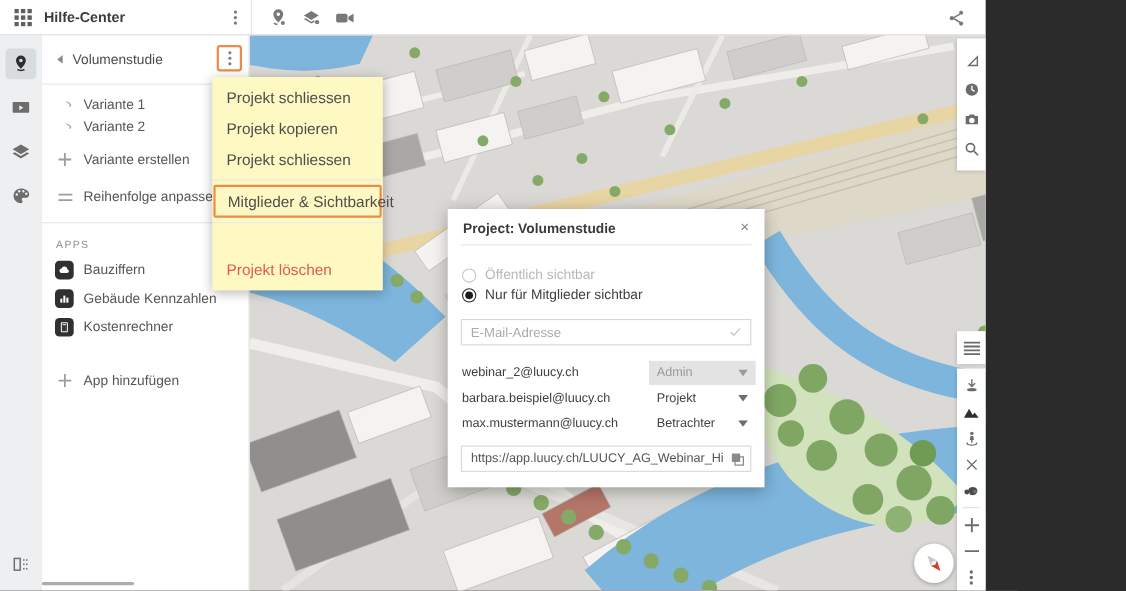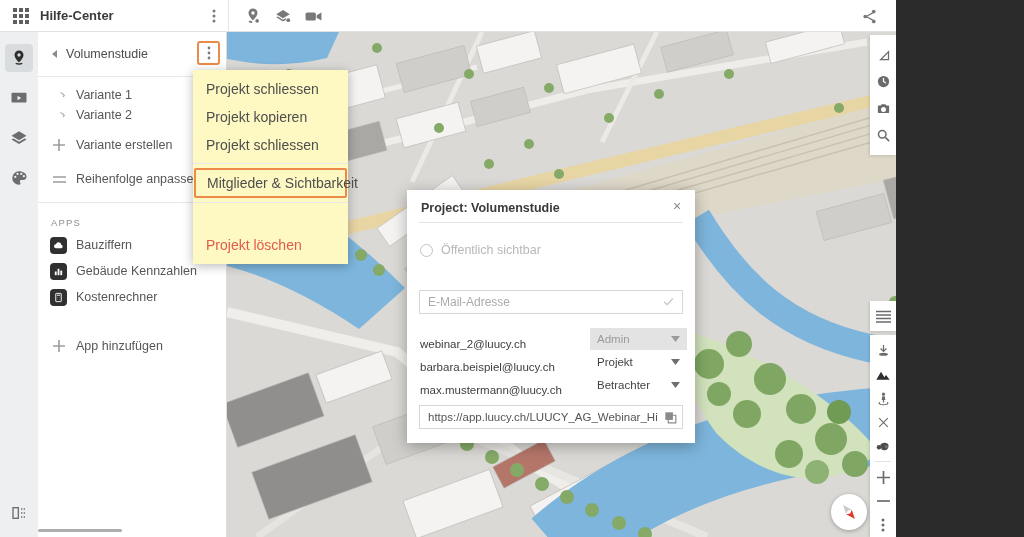--- a/index.html
+++ b/index.html
@@ -74,21 +74,21 @@
   .rdo { width:13px; height:13px; border:1.6px solid #2c2c2c; border-radius:50%; margin-right:8px; position:relative; flex:none; }
   .rdo.sel::after { content:""; position:absolute; inset:2px; background:#1c1c1c; border-radius:50%; }
   .radio-row.disabled { color:#b8b8b8; cursor:default; }
   .radio-row.disabled .rdo { border-color:#c4c4c4; }
   .txt-input {
     position:absolute; left:12px; width:264px; height:24px; border:1px solid #d7d7d7;
     font-family:"Liberation Sans",sans-serif; font-size:12px; color:#555; padding:0 24px 0 8px; outline:none; background:#fff;
   }
   .txt-input::placeholder { color:#ababab; }
   .input-check { position:absolute; right:20px; color:#c9c9c9; }
-  .mem-row { position:absolute; left:13px; right:4px; height:22px; display:flex; align-items:flex-end; }
+  .mem-row { position:absolute; left:13px; right:4px; height:22px; display:flex; align-items:center; }
   .mem-email { font-size:11.5px; color:#3e3e3e; }
   .role-sel { position:absolute; left:170px; width:97px; height:22px; display:flex; align-items:center; justify-content:space-between; padding:0 7px; font-size:11.5px; color:#444; cursor:pointer; }
   .role-sel .dd-caret { color:#6e6e6e; }
   .role-sel.disabled { background:#e3e3e3; color:#9b9b9b; cursor:default; }
   .role-sel.disabled .dd-caret { color:#9b9b9b; }
   .copy-btn { position:absolute; right:18px; color:#7c7c7c; cursor:pointer; }
 
   
   .rtool { position:absolute; right:0; width:26px; background:#fff; z-index:20; box-shadow:-1px 1px 3px rgba(0,0,0,.12); display:flex; flex-direction:column; align-items:center; }
   .rtool-top { top:35px; padding:6px 0; }
@@ -449,20 +449,24 @@
 
   <div class="dialog">
     <div class="dlg-title">Project: Volumenstudie</div>
     <div class="dlg-close">×</div>
     <div class="dlg-hr"></div>
 
     <div class="radio-row disabled" style="top:53px">
       <span class="rdo"></span>
       <span>Öffentlich sichtbar</span>
     </div>
+    <div class="radio-row" style="top:71px">
+      <span class="rdo sel"></span>
+      <span>Nur für Mitglieder sichtbar</span>
+    </div>
 
     <input class="txt-input" style="top: 100px;" placeholder="E-Mail-Adresse">
     <span class="input-check" style="top:105px">
       <svg width="13" height="13" viewBox="0 0 24 24" fill="none" stroke="currentColor" stroke-width="2.4">
           <path d="M4 12.5 9.5 18 20 6.5"></path>
         </svg>
     </span>
 
     <div class="mem-row" style="top:138px">
       <span class="mem-email">webinar_2@luucy.ch</span>

